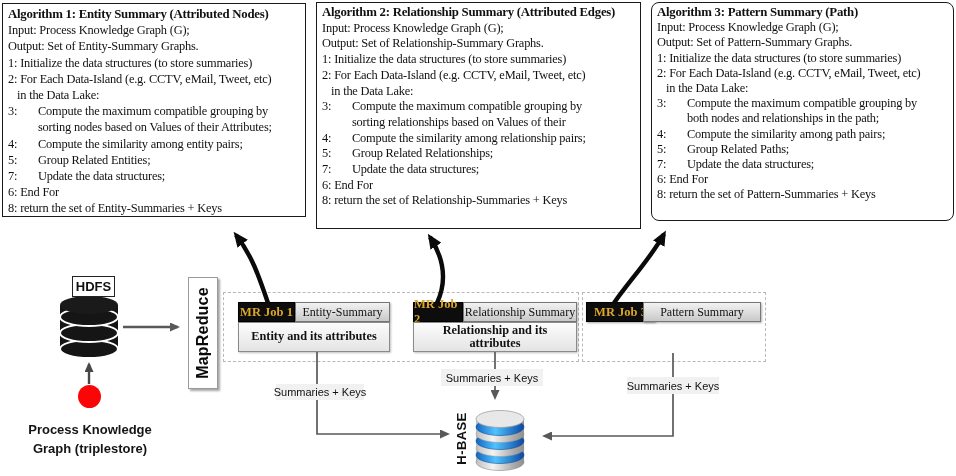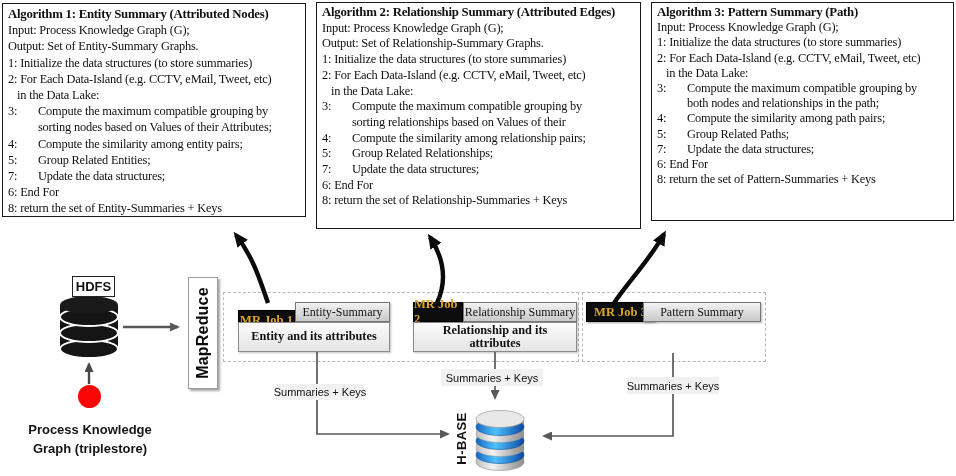--- a/index.html
+++ b/index.html
@@ -115,24 +115,25 @@
         </div>
         <div class="ln ln-n">
           <span class="num">7:</span>
           <span class="txt">Update the data structures;</span>
         </div>
         <div class="ln ln-p">6: End For</div>
         <div class="ln ln-p">8: return the set of Relationship-Summaries + Keys</div>
       </div>
   </div>
 
-  <div class="algo" id="algo2" style="left:651px;top:2px;width:303px;height:219px;">
+  <div class="algo" id="algo2" style="left:651px;top:2px;width:303px;height:219px;border-radius:8px;">
     <div class="algo-title">Algorithm 3: Pattern Summary (Path)</div>
     <div>
         <div class="ln ln-p">Input: Process Knowledge Graph (G);</div>
+        <div class="ln ln-p">Output: Set of Pattern-Summary Graphs.</div>
         <div class="ln ln-p">1: Initialize the data structures (to store summaries)</div>
         <div class="ln ln-p">2: For Each Data-Island (e.g. CCTV, eMail, Tweet, etc)</div>
         <div class="ln ln-c2">in the Data Lake:</div>
         <div class="ln ln-n">
           <span class="num">3:</span>
           <span class="txt">Compute the maximum compatible grouping by</span>
         </div>
         <div class="ln ln-c">both nodes and relationships in the path;</div>
         <div class="ln ln-n">
           <span class="num">4:</span>
@@ -147,21 +148,21 @@
           <span class="txt">Update the data structures;</span>
         </div>
         <div class="ln ln-p">6: End For</div>
         <div class="ln ln-p">8: return the set of Pattern-Summaries + Keys</div>
       </div>
   </div>
 
   <div class="dashbox" style="left:223px;top:292px;width:356px;height:70px;"></div>
   <div class="dashbox" style="left:582px;top:292px;width:184px;height:70px;"></div>
 
-  <div class="job-id" style="left:238px;top:302px;width:57px;height:20px;margin-top:8px;">MR Job 1</div>
+  <div class="job-id" style="left:238px;top:302px;width:57px;height:20px;">MR Job 1</div>
   <div class="job-header" style="left:295px;top:302px;width:95px;height:20px;">Entity-Summary</div>
   <div class="job-body" style="left:238px;top:322px;width:152px;height:30px;">Entity and its attributes</div>
 
   <div class="job-id" style="left:413px;top:302px;width:50px;height:20px;">MR Job 2</div>
   <div class="job-header" style="left:463px;top:302px;width:114px;height:20px;">Relationship Summary</div>
   <div class="job-body" style="left:413px;top:322px;width:164px;height:30px;">Relationship and its attributes</div>
 
   <div class="job-id" style="left:586px;top:302px;width:69px;height:20px;">MR Job 3</div>
   <div class="job-header" style="left:643px;top:302px;width:118px;height:20px;">Pattern Summary</div>
 

